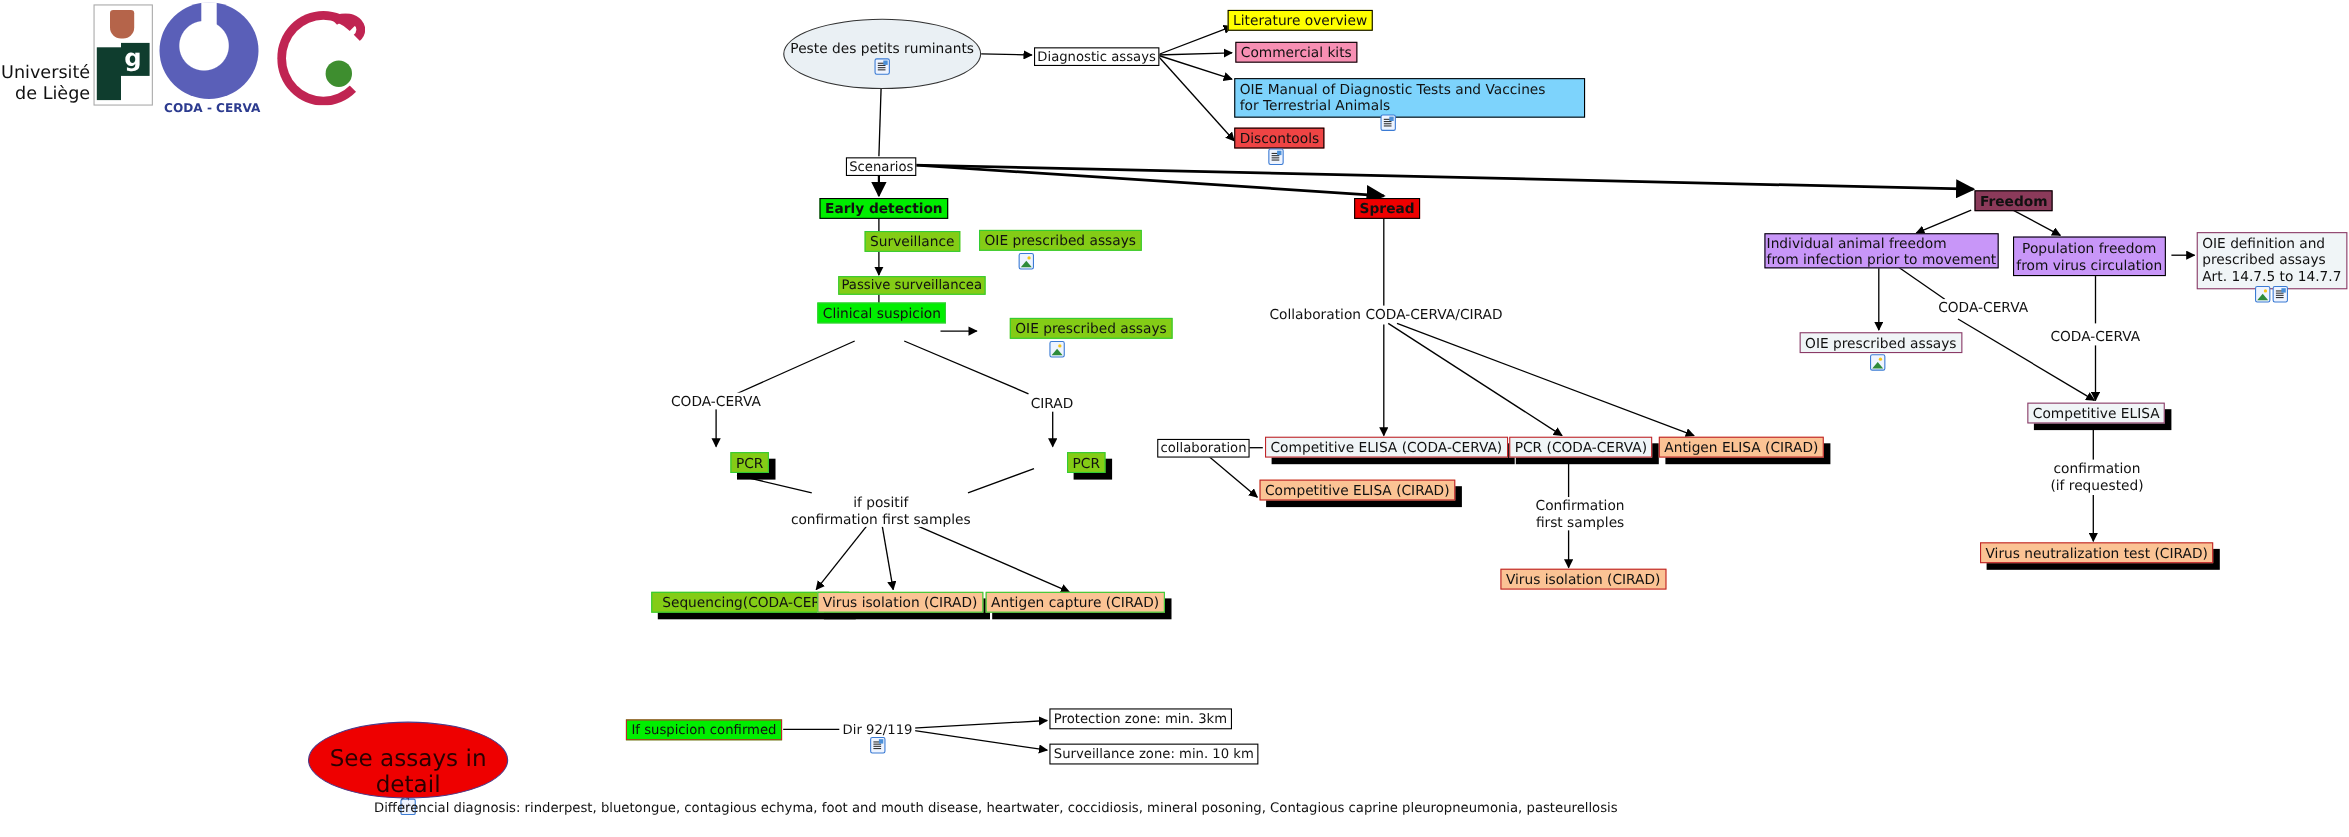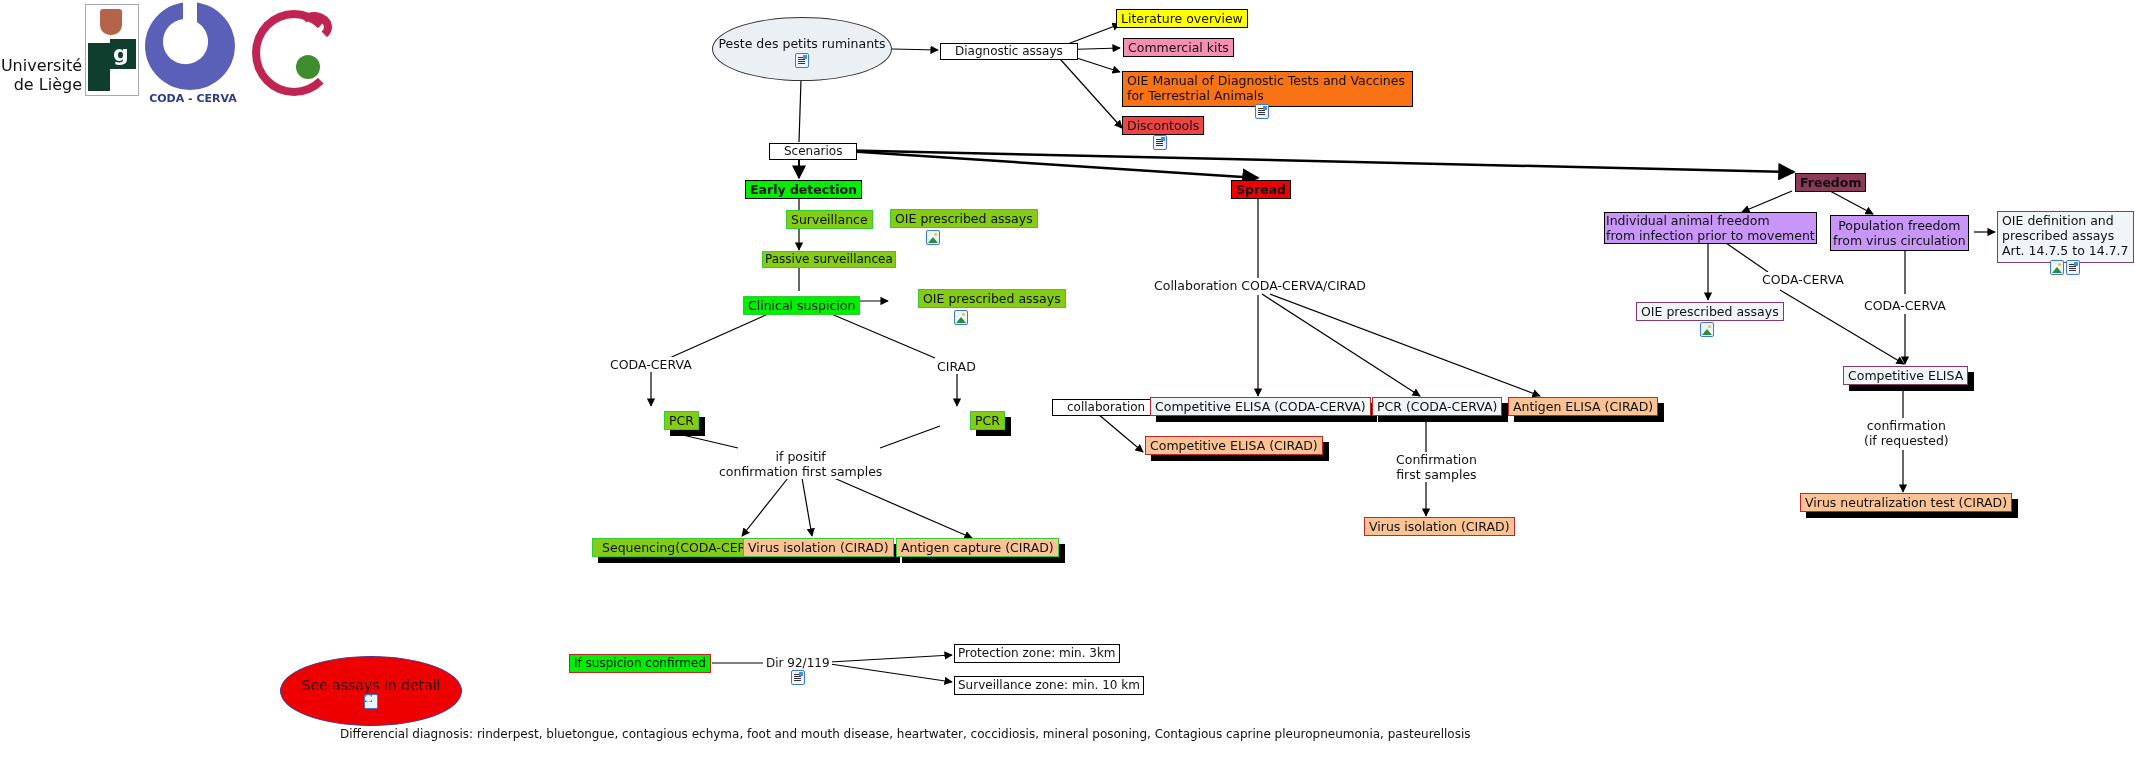--- a/index.html
+++ b/index.html
@@ -1,20 +1,20 @@
 <!DOCTYPE html>
 <html><head>
 <meta charset="utf-8">
 <style>
   html, body { margin:0; padding:0; background:#ffffff; }
   body { width:2135px; height:761px; position:relative; overflow:hidden;
          font-family:"DejaVu Sans", sans-serif; font-size:12.5px; color:#111; }
   #edges { position:absolute; left:0; top:0; width:2135px; height:761px; }
   .node { position:absolute; box-sizing:border-box; white-space:nowrap; line-height:15px; padding:1px 4px; }
-  .plain { background:#fff; border:1px solid #000; padding:0 14px; font-size:12px; }
+  .plain { background:#fff; border:1px solid #000; padding:0 2px; font-size:12px; }
   .green-out { background:#84cc16; border:1.5px solid #33cc33;margin-left:28px; }
   .green-fill { background:#00ee00; border:1.5px solid #000; }
   .green-fill2 { background:#00ee00; border:1.5px solid #33cc33; }
   .red-out { background:#f0f5f7; border:1.5px solid #c0262a; }
   .orange { background:#fbc394; border:1.5px solid #c0262a; }
   .orange-g { background:#fbc394; border:1.5px solid #33cc33; }
   .purple { background:#c896f8; border:1.5px solid #000; }
   .purple-out { background:#f0f5f7; border:1.5px solid #8a3a66; }
   .shadow { box-shadow:6px 6px 0 #000; }
   .label { position:absolute; background:#fff; white-space:nowrap; text-align:center; line-height:15px; font-size:12.5px; padding:0 2px; }
@@ -113,36 +113,36 @@
 </div>
 
 <div style="position:absolute;left:712px;top:17px;width:180px;height:64px;border:1px solid #333;border-radius:50%;background:#eaf0f4;box-sizing:border-box;text-align:center;">
   <div style="margin-top:18px;font-size:12.5px;">Peste des petits ruminants</div>
   <span class="doc-icon" style="margin-top:2px;"></span>
 </div>
 
 <div class="node plain" style="left:940px;top:43px;">Diagnostic assays</div>
 <div class="node" style="left:1116px;top:9px;background:#ffff00;border:1px solid #000;">Literature overview</div>
 <div class="node" style="left:1123px;top:38px;background:#f78fb3;border:1px solid #000;">Commercial kits</div>
-<div class="node" style="left:1122px;top:71px;width:291px;height:36px;background:#f97316;border:1px solid #000;">
+<div class="node" style="left:1122px;top:71px;width:319px;height:36px;background:#7dd3fc;border:1px solid #000;">
   <div>OIE Manual of Diagnostic Tests and Vaccines</div>
   <div>for Terrestrial Animals</div>
 </div>
 <span class="doc-icon" style="position:absolute;left:1255px;top:104px;"></span>
 <div class="node" style="left:1122px;top:116px;background:#ef4444;border:1px solid #000;">Discontools</div>
 <span class="doc-icon" style="position:absolute;left:1153px;top:135px;"></span>
 
 <div class="node plain" style="left:769px;top:143px;">Scenarios</div>
 
 <div class="node green-fill" style="left:745px;top:180px;font-weight:bold;">Early detection</div>
 <div class="node green-out" style="left:758px;top:210px;">Surveillance</div>
 <div class="node green-out" style="left:862px;top:209px;">OIE prescribed assays</div>
 <span class="img-icon" style="position:absolute;left:926px;top:230px;"></span>
 <div class="node green-out" style="left:734px;top:251px;padding:0 2px;font-size:12px;">Passive surveillancea</div>
-<div class="node green-fill2" style="left:743px;top:296px;">Clinical suspicion</div>
+<div class="node green-fill2" style="left:743px;top:275px;">Clinical suspicion</div>
 <div class="node green-out" style="left:890px;top:289px;">OIE prescribed assays</div>
 <span class="img-icon" style="position:absolute;left:954px;top:310px;"></span>
 
 <div class="label" style="left:608px;top:357px;">CODA-CERVA</div>
 <div class="label" style="left:935px;top:359px;">CIRAD</div>
 
 <div class="node green-out shadow" style="left:636px;top:411px;">PCR</div>
 <div class="node green-out shadow" style="left:942px;top:411px;">PCR</div>
 
 <div class="label" style="left:717px;top:449px;">
@@ -190,21 +190,21 @@
 <div class="node purple-out" style="left:1636px;top:302px;">OIE prescribed assays</div>
 <span class="img-icon" style="position:absolute;left:1700px;top:322px;"></span>
 <div class="node purple-out shadow" style="left:1843px;top:366px;">Competitive ELISA</div>
 <div class="label" style="left:1862px;top:418px;">
   <div>confirmation</div>
   <div>(if requested)</div>
 </div>
 <div class="node orange shadow" style="left:1800px;top:493px;">Virus neutralization test (CIRAD)</div>
 
 <div style="position:absolute;left:280px;top:656px;width:182px;height:70px;border-radius:50%;background:#ee0000;border:1px solid #4a3a8a;box-sizing:border-box;text-align:center;">
-  <div style="margin-top:20px;font-size:14px;color:#2a0000;">See assays in detail</div>
+  <div style="margin-top:20px;font-size:21px;color:#2a0000;">See assays in detail</div>
   <span class="map-icon"></span>
 </div>
 <div class="node" style="left:569px;top:654px;background:#00ee00;border:1px solid #c0262a;font-size:12px;">If suspicion confirmed</div>
 <div class="label" style="left:764px;top:656px;font-size:12px;">Dir 92/119</div>
 <span class="doc-icon" style="position:absolute;left:791px;top:670px;"></span>
 <div class="node plain" style="left:954px;top:644px;padding:1px 3px;">Protection zone: min. 3km</div>
 <div class="node plain" style="left:954px;top:676px;padding:1px 3px;">Surveillance zone: min. 10 km</div>
 
 <div style="position:absolute;left:340px;top:727px;font-size:12px;line-height:15px;">
   <div>Differencial diagnosis: rinderpest, bluetongue, contagious echyma, foot and mouth disease, heartwater, coccidiosis, mineral posoning, Contagious caprine pleuropneumonia, pasteurellosis</div>

